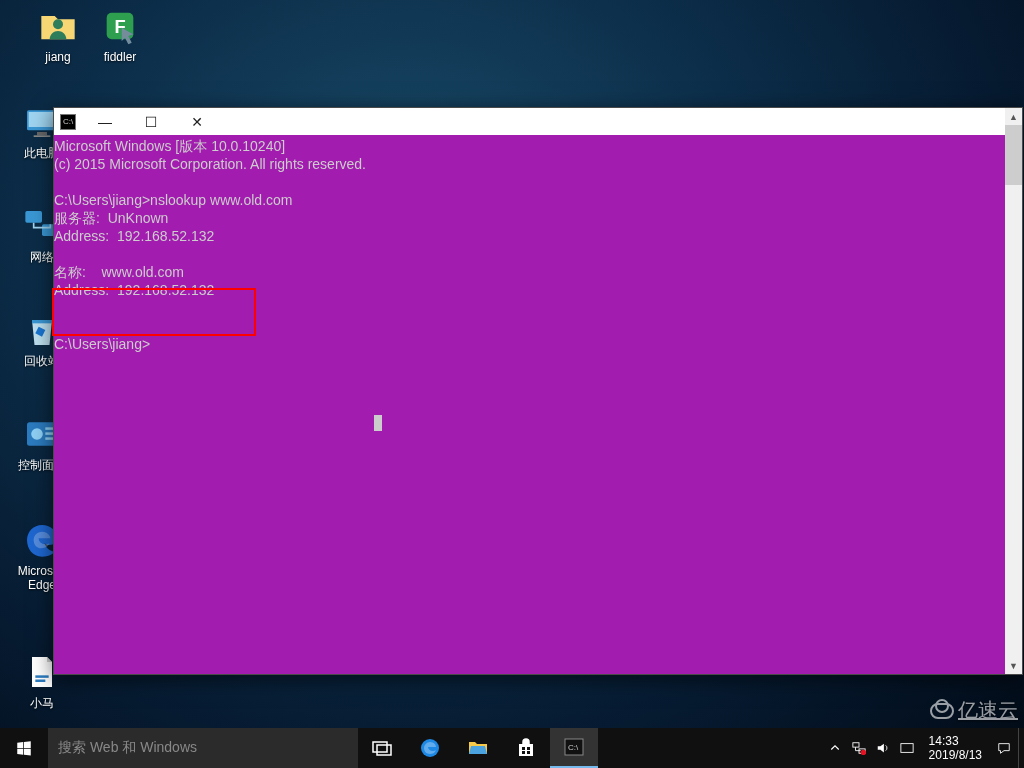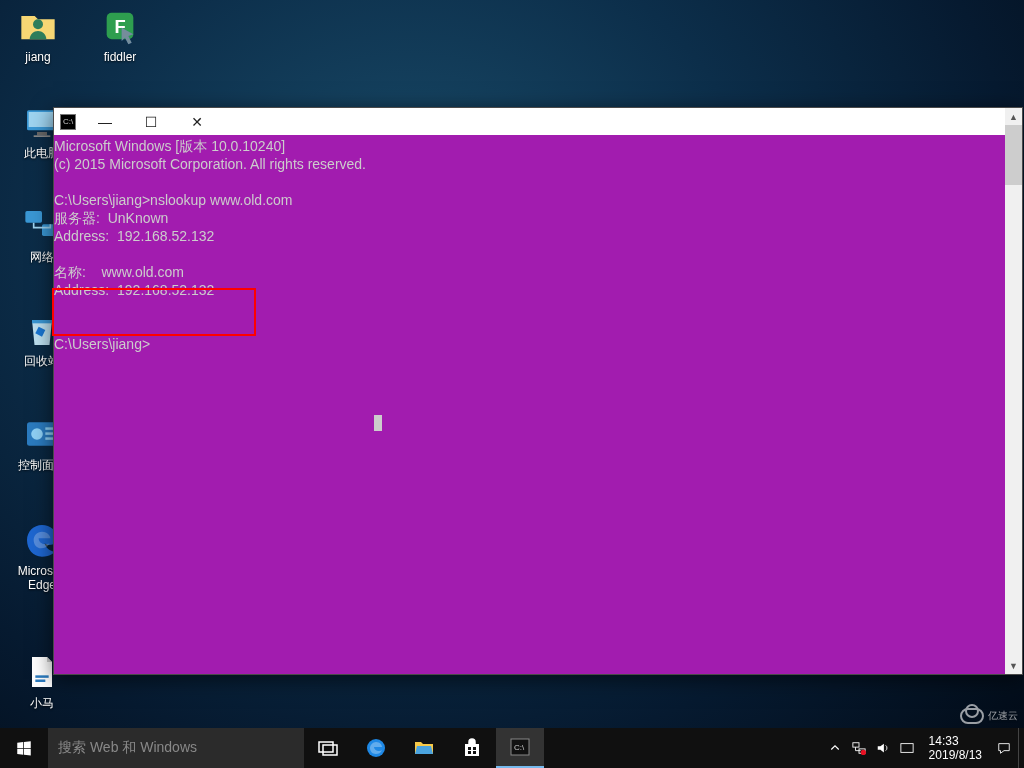--- a/index.html
+++ b/index.html
@@ -45,44 +45,44 @@
   position: absolute; border: 2px solid #f00; pointer-events: none;
 }
 .cursor-block { display:inline-block; width:8px; height:16px; background:#ccc; vertical-align:middle; }
 
 .taskbar {
   position: absolute; bottom: 0; left: 0; right: 0; height: 40px;
   background: #101010; display: flex; align-items: stretch; color: #fff;
 }
 .start-btn { width: 48px; display:flex; align-items:center; justify-content:center; }
 .start-btn svg { width:18px; height:18px; fill:#fff; }
-.search-box { width: 256px; background:#2b2b2b; display:flex; align-items:center; padding:0 10px; color:#888; font-size:14px; }
+.search-box { width: 310px; background:#2b2b2b; display:flex; align-items:center; padding:0 10px; color:#888; font-size:14px; }
 .task-btn { width:48px; display:flex; align-items:center; justify-content:center; }
 .task-btn.active { background:#333; border-bottom:2px solid #76b9ed; }
 .task-btn svg { width:24px; height:24px; }
 .tray { margin-left:auto; display:flex; align-items:center; gap:8px; padding:0 6px; font-size:12px; }
 .tray .clock { line-height:14px; padding:0 6px; }
 .tray .tray-ico { width:16px; height:16px; display:flex; align-items:center; justify-content:center; }
 .show-desktop { width:6px; border-left:1px solid #444; }
 
 .watermark {
-  position:absolute; right:6px; bottom:44px; color:#fff; opacity:.6; font-size:10px;
-  display:flex; align-items:center; gap:4px; text-shadow:0 1px 2px rgba(0,0,0,.8);
+  position:absolute; right:6px; bottom:44px; color:#fff; opacity:.6; font-size:20px;
+  display:flex; align-items:center; gap:4px; text-shadow:0 1px 2px rgba(0,0,0,.8);text-decoration:underline;
 }
 .watermark .cloud { width:24px; height:16px; border:2px solid #fff; border-radius:10px; position:relative;}
 .watermark .cloud::before{content:"";position:absolute;width:10px;height:10px;border:2px solid #fff;border-radius:50%;top:-6px;left:3px;}
 </style>
 </head>
 <body>
 
 <div class="desktop">
 
   <div class="icon-grid">
 
-    <div class="desktop-icon" style="left:0;top:6px">
+    <div class="desktop-icon" style="left:20px;top:6px">
       <div class="ico">
         <svg viewBox="0 0 48 48">
             <path fill="#f7d774" d="M4 12h16l4 4h20v24H4z"></path>
             <circle cx="24" cy="22" r="6" fill="#2e7d5b"></circle>
             <path fill="#2e7d5b" d="M14 40c0-6 5-10 10-10s10 4 10 10z"></path>
           </svg>
       </div>
       <div class="lbl">jiang</div>
     </div>
     <div class="desktop-icon" style="left:82px;top:6px">

